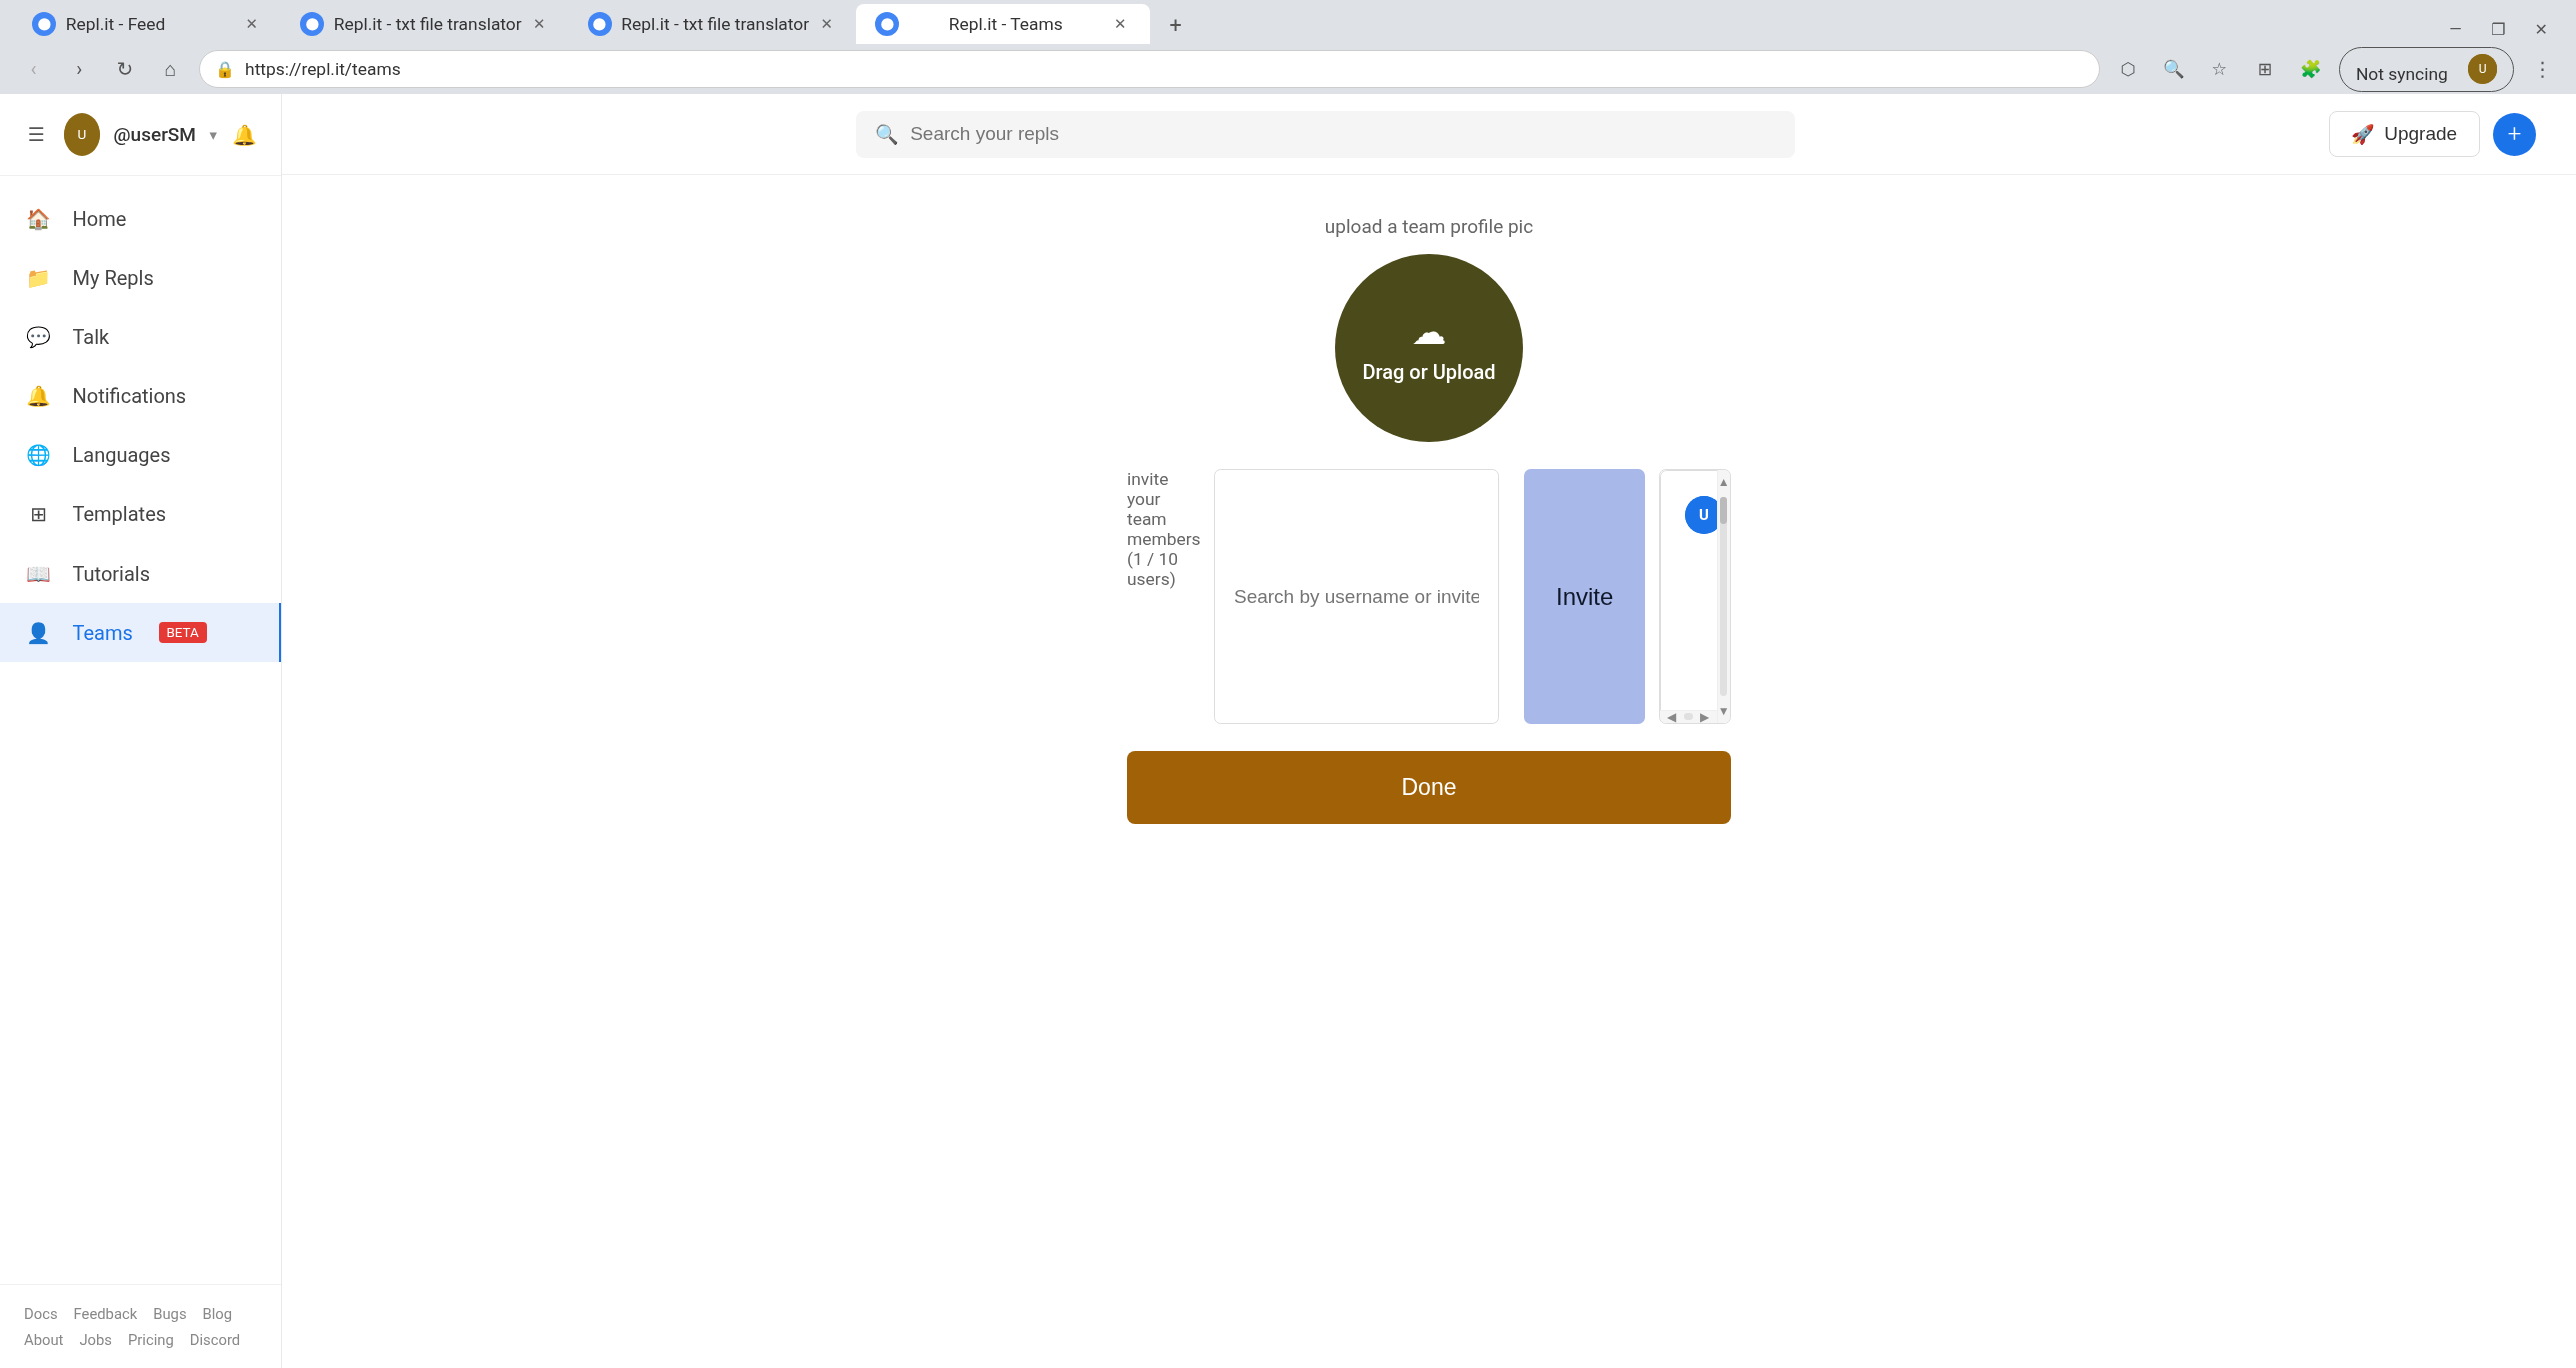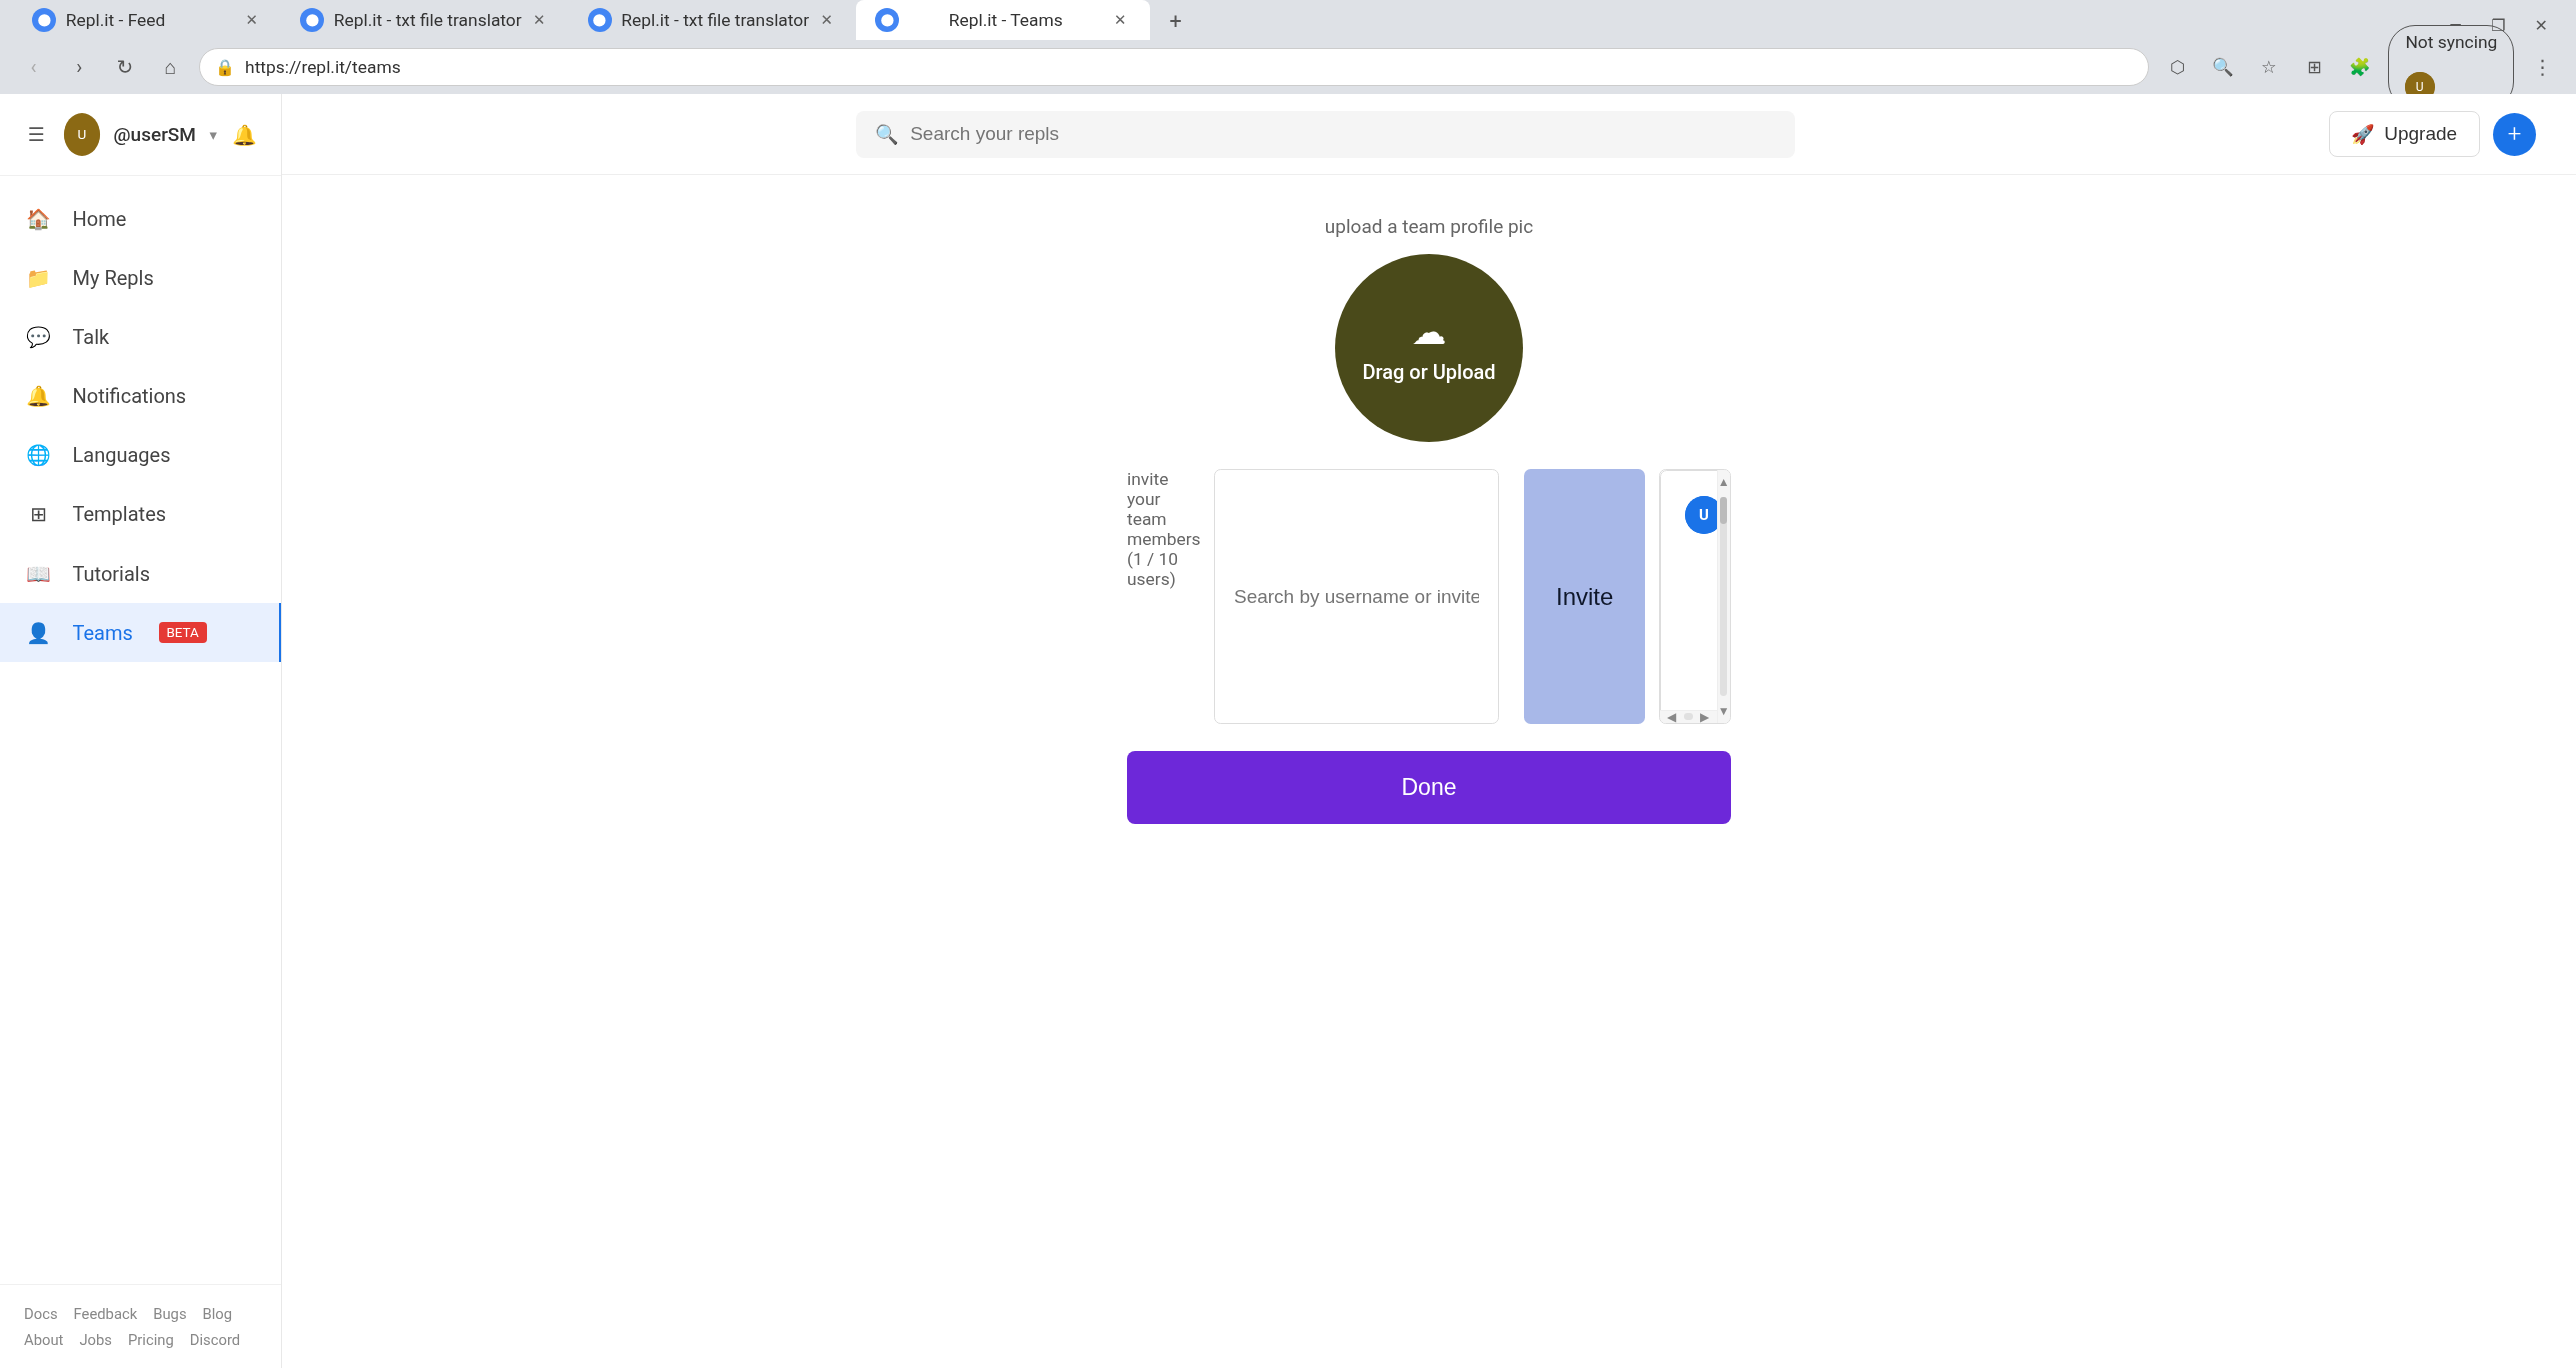--- a/index.html
+++ b/index.html
@@ -19,21 +19,21 @@
     .win-btn { width: 29.5px; height: 29.5px; display: flex; align-items: center; justify-content: center; cursor: pointer; color: #555; font-size: 16px; }
 
     .nav-bar { display: flex; align-items: center; height: 54px; padding: 0 16px; background: #dee1e6; gap: 10.7px; }
     .nav-btn { width: 35px; height: 35px; display: flex; align-items: center; justify-content: center; border-radius: 50%; cursor: pointer; color: #555; font-size: 20px; }
     .nav-btn.disabled { color: #aaa; cursor: default; }
     .address-bar { flex: 1; display: flex; align-items: center; background: #fff; border-radius: 27px; height: 38px; padding: 0 16px; gap: 9.4px; border: 0.7px solid #ccc; }
     .address-bar-icon { color: #555; font-size: 16px; }
     .address-text { font-size: 17.4px; color: #333; flex: 1; }
     .nav-actions { display: flex; align-items: center; gap: 10.7px; }
     .nav-action-btn { width: 35px; height: 35px; display: flex; align-items: center; justify-content: center; border-radius: 50%; cursor: pointer; color: #555; font-size: 17.4px; }
-    .not-syncing-btn { display: flex; align-items: flex-start; gap: 20px; border: 1.3px solid #555; border-radius: 27px; padding: 6.7px 16px; cursor: pointer; font-size: 17.4px; color: #333; flex-direction: column; }
+    .not-syncing-btn { display: flex; align-items: flex-end; gap: 20px; border: 1.3px solid #555; border-radius: 27px; padding: 6.7px 16px; cursor: pointer; font-size: 17.4px; color: #333; }
     .profile-circle { width: 29.5px; height: 29.5px; border-radius: 50%; background: #8b6914; display: flex; align-items: center; justify-content: center; overflow: hidden; }
     .menu-dots { font-size: 20px; color: #555; cursor: pointer; }
 
     
     .app-layout { display: flex; height: calc(1369px - 94px); }
 
     
     .sidebar { width: 282px; background: #fff; border-right: 0.7px solid #e8e8e8; display: flex; flex-direction: column; flex-shrink: 0; }
     .sidebar-header { display: flex; align-items: center; padding: 19px 21.5px; gap: 13.4px; border-bottom: 0.7px solid #f0f0f0; }
     .hamburger-btn { width: 35px; height: 35px; display: flex; align-items: center; justify-content: center; cursor: pointer; color: #555; font-size: 19px; }
@@ -83,21 +83,21 @@
     .invite-input-row { display: flex; gap: 25px; width: 100%; }
     .invite-input { flex: 1; border: 0.7px solid #ddd; border-radius: 6.7px; padding: 13.4px 19px; font-size: 19px; color: #666; outline: none; }
     .invite-btn { background: #a8b8e8; color: #0f172a; border: none; border-radius: 6.7px; padding: 13.4px 32px; font-size: 24px; cursor: pointer; white-space: nowrap; }
 
     .members-list { width: 100%; border: 0.7px solid #ddd; border-radius: 6.7px; min-height: 255px; overflow: auto; position: relative; }
     .members-list-inner { padding: 6.7px 0; }
     .member-item { display: flex; align-items: center; gap: 16px; padding: 14.8px 24px; }
     .member-avatar { width: 38px; height: 38px; border-radius: 50%; background: #1a73e8; display: flex; align-items: center; justify-content: center; overflow: hidden; flex-shrink: 0; }
     .member-name { font-size: 19px; color: #333; }
 
-    .done-btn { width: 100%; background: #6d28d9; color: #fff; border: none; border-radius: 8px; padding: 23px; font-size: 23px; cursor: pointer; font-weight: 500; }
+    .done-btn { width: 100%; background: #a16207; color: #fff; border: none; border-radius: 8px; padding: 23px; font-size: 23px; cursor: pointer; font-weight: 500; }
 
     
     .members-list-container { width: 100%; border: 0.7px solid #ddd; border-radius: 6.7px; height: 255px; position: relative; overflow: hidden; }
   </style>
 </head>
 <body>
 
 <div class="browser-chrome">
 
   <div class="tabs-bar">

